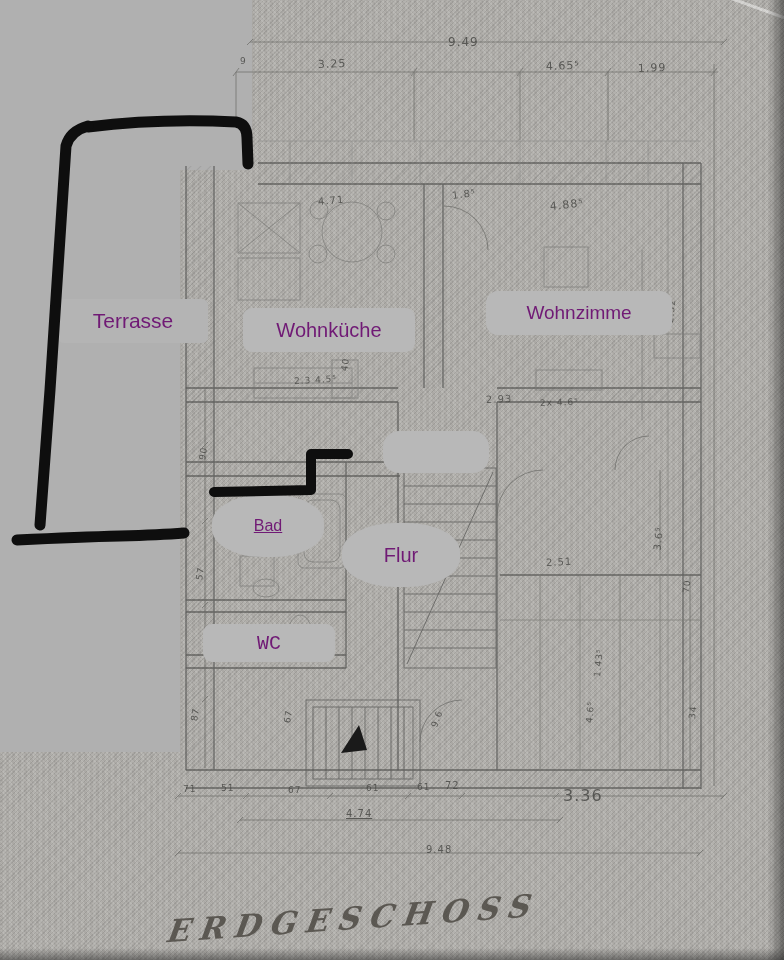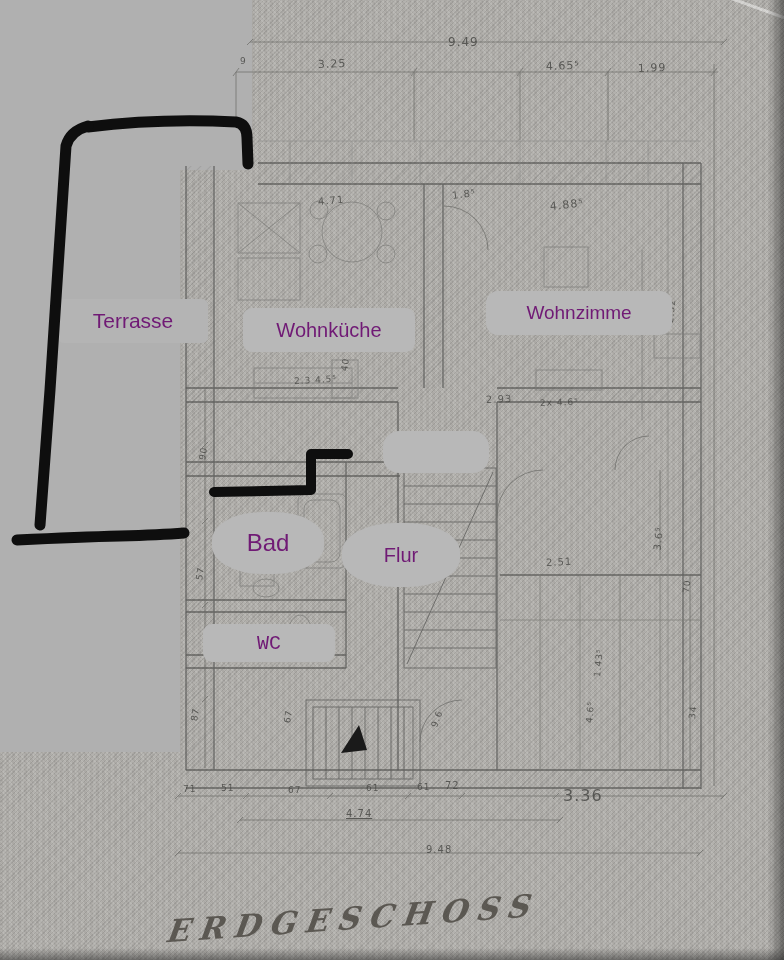--- a/index.html
+++ b/index.html
@@ -14,21 +14,21 @@
   .mask1{left:0;top:22px;width:180px;height:730px;}
   .mask2{left:0;top:0;width:252px;height:122px;}
   .mask3{left:178px;top:106px;width:74px;height:64px;}
   svg.layer{position:absolute;left:0;top:0;}
   .chip{position:absolute;background:#b8b8b8;color:#701a75;display:flex;align-items:center;justify-content:center;
         font-family:"Liberation Sans",sans-serif;margin-top:11px;}
   .chip-terrasse{left:58px;top:288px;width:150px;height:44px;border-radius:6px;font-size:21px;background:#b4b4b4;}
   .chip-wohnkueche{left:243px;top:297px;width:172px;height:44px;border-radius:9px;font-size:20px;}
   .chip-wohnzimmer{left:486px;top:280px;width:186px;height:44px;border-radius:12px;font-size:19px;}
   .chip-schlafzimmer{left:512px;top:468px;width:158px;height:40px;border-radius:12px;font-size:18px;}
-  .chip-bad{left:212px;top:501px;width:112px;height:62px;border-radius:45%;font-size:24px;}
+  .chip-bad{left:212px;top:484px;width:112px;height:62px;border-radius:45%;font-size:16px;text-decoration:underline;}
   .chip-flur{left:342px;top:512px;width:118px;height:64px;border-radius:45%;font-size:20px;}
   .chip-wc{left:203px;top:613px;width:132px;height:38px;border-radius:9px;font-size:20px;font-family:Liberation Mono, monospace;}
   .chip-blank{left:383px;top:420px;width:106px;height:42px;border-radius:16px;}
   .dim{position:absolute;color:#4a4a47;font-family:"DejaVu Sans",sans-serif;opacity:.85;
        transform-origin:left center;white-space:nowrap;letter-spacing:1px;}
   .title{position:absolute;left:168px;top:900px;color:rgba(73,70,63,.82);
          font-family:"DejaVu Serif",serif;font-style:italic;font-weight:bold;
          font-size:31px;letter-spacing:9px;white-space:nowrap;
          transform:rotate(-4deg) skewX(-14deg);}
   .edge-right{position:absolute;right:0;top:0;width:16px;height:100%;

